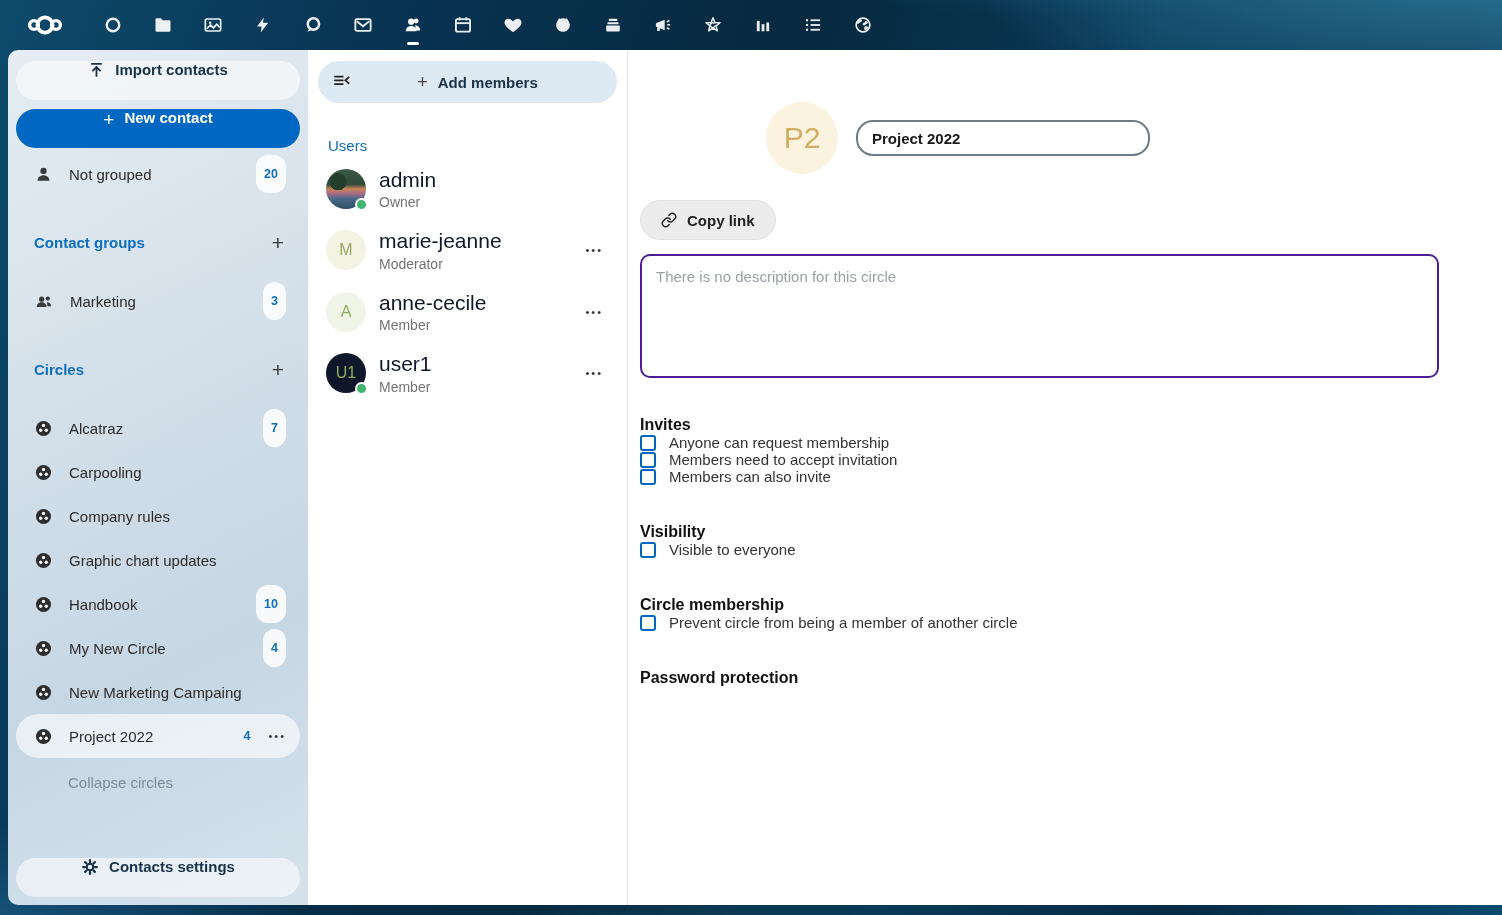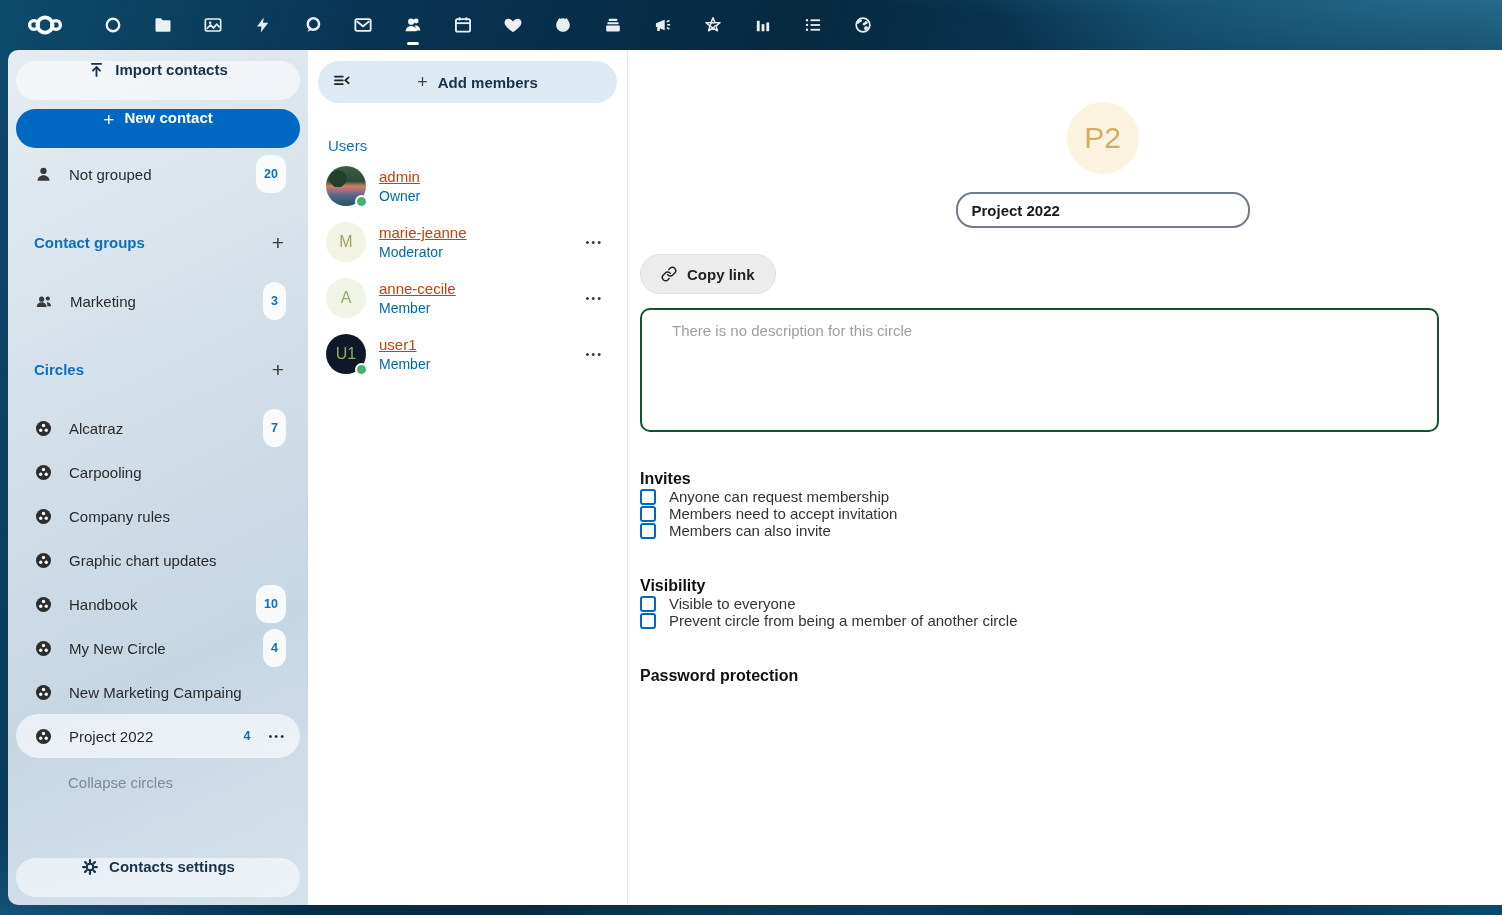--- a/index.html
+++ b/index.html
@@ -58,37 +58,37 @@
   .addbar .center .plus { font-weight:normal; font-size:18px; color:#444; }
   .users-h { color:#0f6ec0; font-size:15px; margin:34px 0 4px 10px; }
   .user-row { display:flex; align-items:center; gap:13px; padding:8px 14px 8px 8px; border-radius:12px; cursor:pointer; }
   .avatar { width:40px; height:40px; border-radius:50%; position:relative; flex:0 0 40px;
     display:flex; align-items:center; justify-content:center; font-size:16px; }
   .avatar.photo { background:
       radial-gradient(14px 14px at 30% 32%, #233f2c 60%, transparent 62%),
       linear-gradient(to bottom, #3c5a46 0%, #2e4a38 38%, #c9825a 50%, #a56a84 62%, #4a6a87 74%, #2e4d68 100%); }
   .avatar .dot { position:absolute; right:-2px; bottom:-2px; width:13px; height:13px;
     background:#3fb56f; border:2px solid #fff; border-radius:50%; }
-  .u-name { font-size:15px; color:#c2410c; line-height:1.3;text-decoration:underline; }
-  .u-role { font-size:14px; color:#0369a1; line-height:1.3; }
+  .u-name { font-size:21px; color:#0f172a; line-height:1.3; }
+  .u-role { font-size:14px; color:#737373; line-height:1.3; }
   .u-text { flex:1; }
   
   .main { flex:1; background:#fff; padding:52px 63px 0 12px; overflow:hidden; }
-  .profile-row { display:flex; align-items:center; gap:18px; margin-left:126px;flex-direction:column; }
+  .profile-row { display:flex; align-items:center; gap:18px; margin-left:126px; }
   .big-avatar { width:72px; height:72px; border-radius:50%; background:#fbf2df; color:#d2ae62;
     display:flex; align-items:center; justify-content:center; font-size:30px; }
   .name-input { width:294px; height:36px; border:2px solid #6f7c87; border-radius:17px;
     padding:0 14px; font-family:inherit; font-weight:bold; font-size:15px; color:#1a1a1a; outline:none; }
   .copy-btn { margin-top:26px; display:inline-flex; align-items:center; gap:10px; height:40px;
     padding:0 20px; border-radius:21px; background:#ececec; border:1px solid #e0e0e0;
     font-weight:bold; font-size:15px; color:#222; cursor:pointer; }
   .sec-h { font-size:16px; font-weight:bold; color:#111; margin-top:38px; }
   .sec-h.first { margin-top:36px; }
-  .desc-area { display:block; width:100%; height:124px; margin-top:14px; border:2px solid #14532d;
-    border-radius:10px; padding:12px 30px; font-family:inherit; font-size:15px; color:#333; resize:none; outline:none; }
+  .desc-area { display:block; width:100%; height:124px; margin-top:14px; border:2px solid #4c1d95;
+    border-radius:10px; padding:12px 14px; font-family:inherit; font-size:15px; color:#333; resize:none; outline:none; }
   .desc-area::placeholder { color:#9aa0a6; }
   .cb-row { display:flex; align-items:center; gap:13px; cursor:pointer; }
   .cb { width:16px; height:16px; border:2px solid #0068c3; border-radius:3px; background:#fff; flex:0 0 16px; }
   .cb-lbl { font-size:15px; color:#333; }
 </style>
 </head>
 <body>
 
 <header class="topbar">
   <span class="logo">
@@ -490,20 +490,21 @@
       <span class="cb"></span>
       <span class="cb-lbl">Members can also invite</span>
     </div>
 
     <h3 class="sec-h">Visibility</h3>
     <div class="cb-row">
       <span class="cb"></span>
       <span class="cb-lbl">Visible to everyone</span>
     </div>
 
+    <h3 class="sec-h">Circle membership</h3>
     <div class="cb-row">
       <span class="cb"></span>
       <span class="cb-lbl">Prevent circle from being a member of another circle</span>
     </div>
 
     <h3 class="sec-h">Password protection</h3>
   </main>
 </div>
 
 </body></html>

